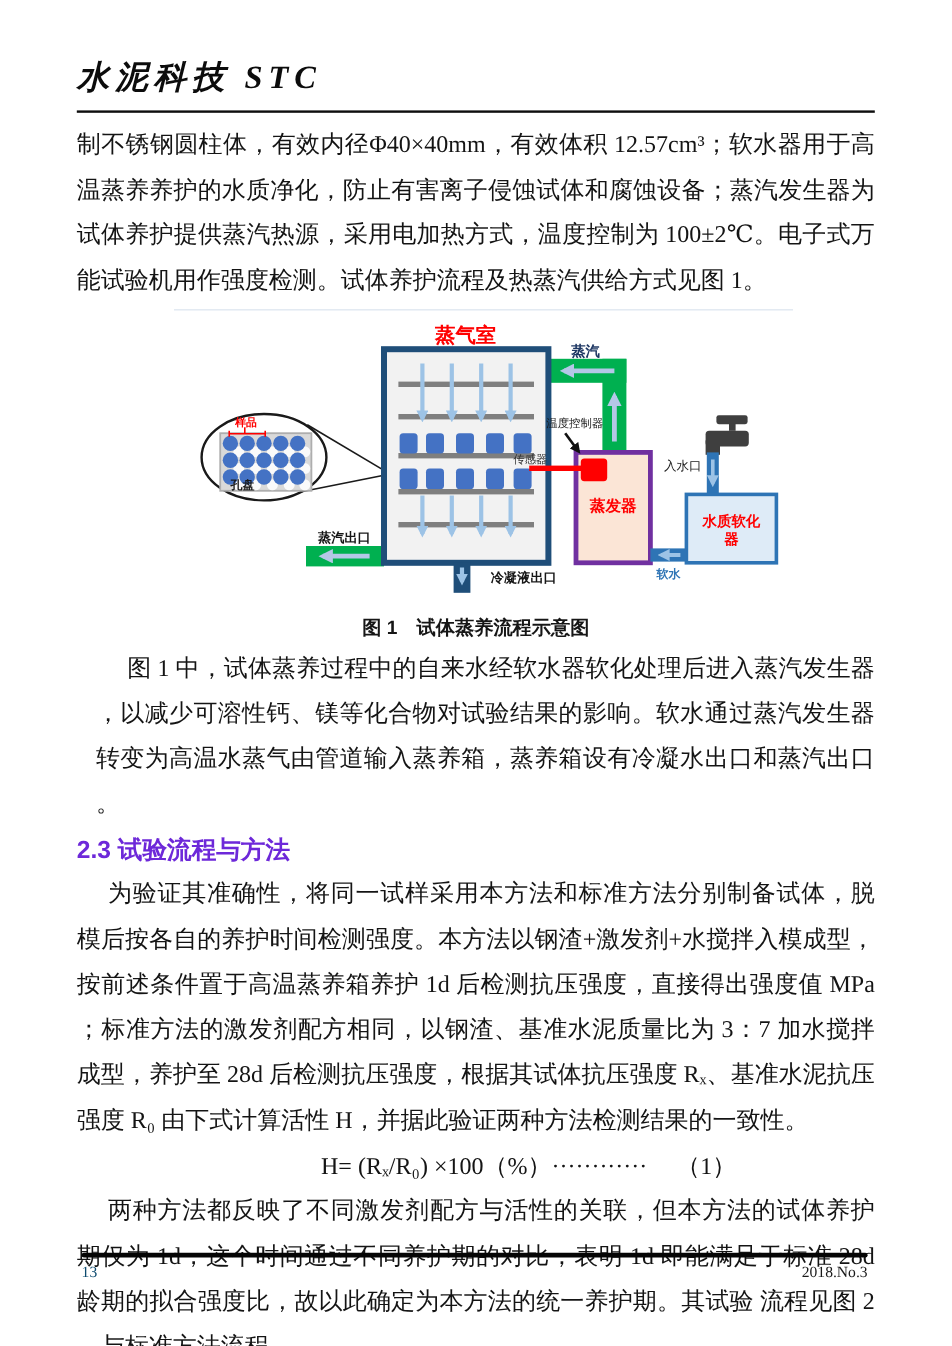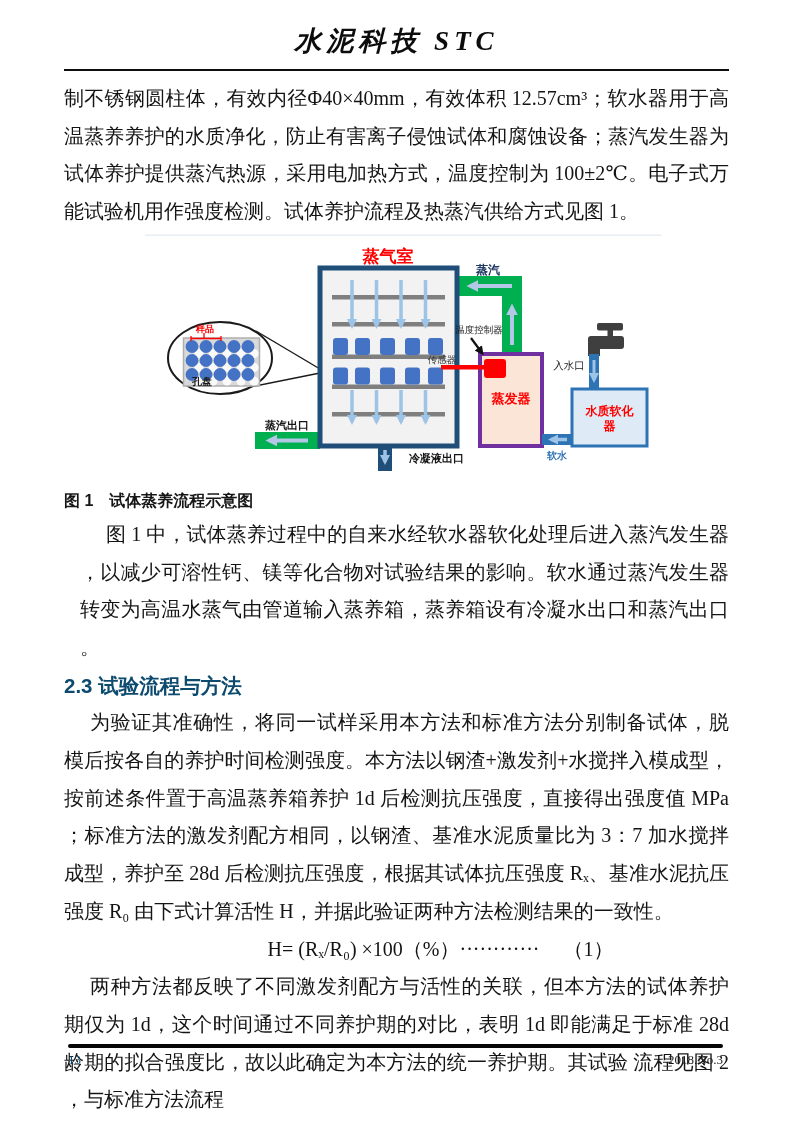--- a/index.html
+++ b/index.html
@@ -5,21 +5,21 @@
   html,body{margin:0;padding:0;background:#ffffff;}
   .page{
     position:relative;
     width:793px;height:1122px;
     background:#ffffff;
     font-family:"Liberation Serif","DejaVu Serif",serif;
     color:#111;
     overflow:hidden;
   }
   
-  .header{margin:0 64px;padding-top:24px;text-align:center;}
+  .header{margin:0 64px;padding-top:47px;}
   .journal-title{
     display:inline-block;
     font-size:27px;line-height:34px;
     font-style:italic;font-weight:600;
     letter-spacing:5px;color:#0c0c0c;
   }
   .header-rule{margin-top:11px;border-bottom:2.5px solid #0d0d0d;}
   
   .content{margin:0 64px;}
   .para{
@@ -30,27 +30,28 @@
   }
   .para.indent{text-indent:1.3em;}
   .p1{margin-top:9px;}
   .p2{margin-top:3px;margin-left:16px;}
   .p4{margin-top:0;}
   
   .figure-wrap{width:516px;height:250px;margin:3px 0 0 81px;}
   .figure-wrap svg{display:block;}
   .fig-caption{
     margin-top:5px;
+    text-align:center;
     font-family:"Liberation Sans","DejaVu Sans",sans-serif;
     font-weight:bold;font-size:16px;line-height:24px;color:#161616;
   }
   
   .section-heading{
     font-family:"Liberation Sans","DejaVu Sans",sans-serif;
-    font-weight:bold;font-size:20.5px;line-height:37.7px;color:#0c4a6e;
+    font-weight:bold;font-size:20.5px;line-height:37.7px;color:#6d28d9;
   }
   
   .formula-row{
     display:flex;justify-content:center;align-items:baseline;
     gap:24px;padding-left:88px;
     font-size:20px;line-height:37.7px;color:#141414;
   }
   
   .footer{position:absolute;left:68px;right:70px;top:1044px;}
   .footer-rule{height:3.5px;background:#050505;border-radius:2px;}

